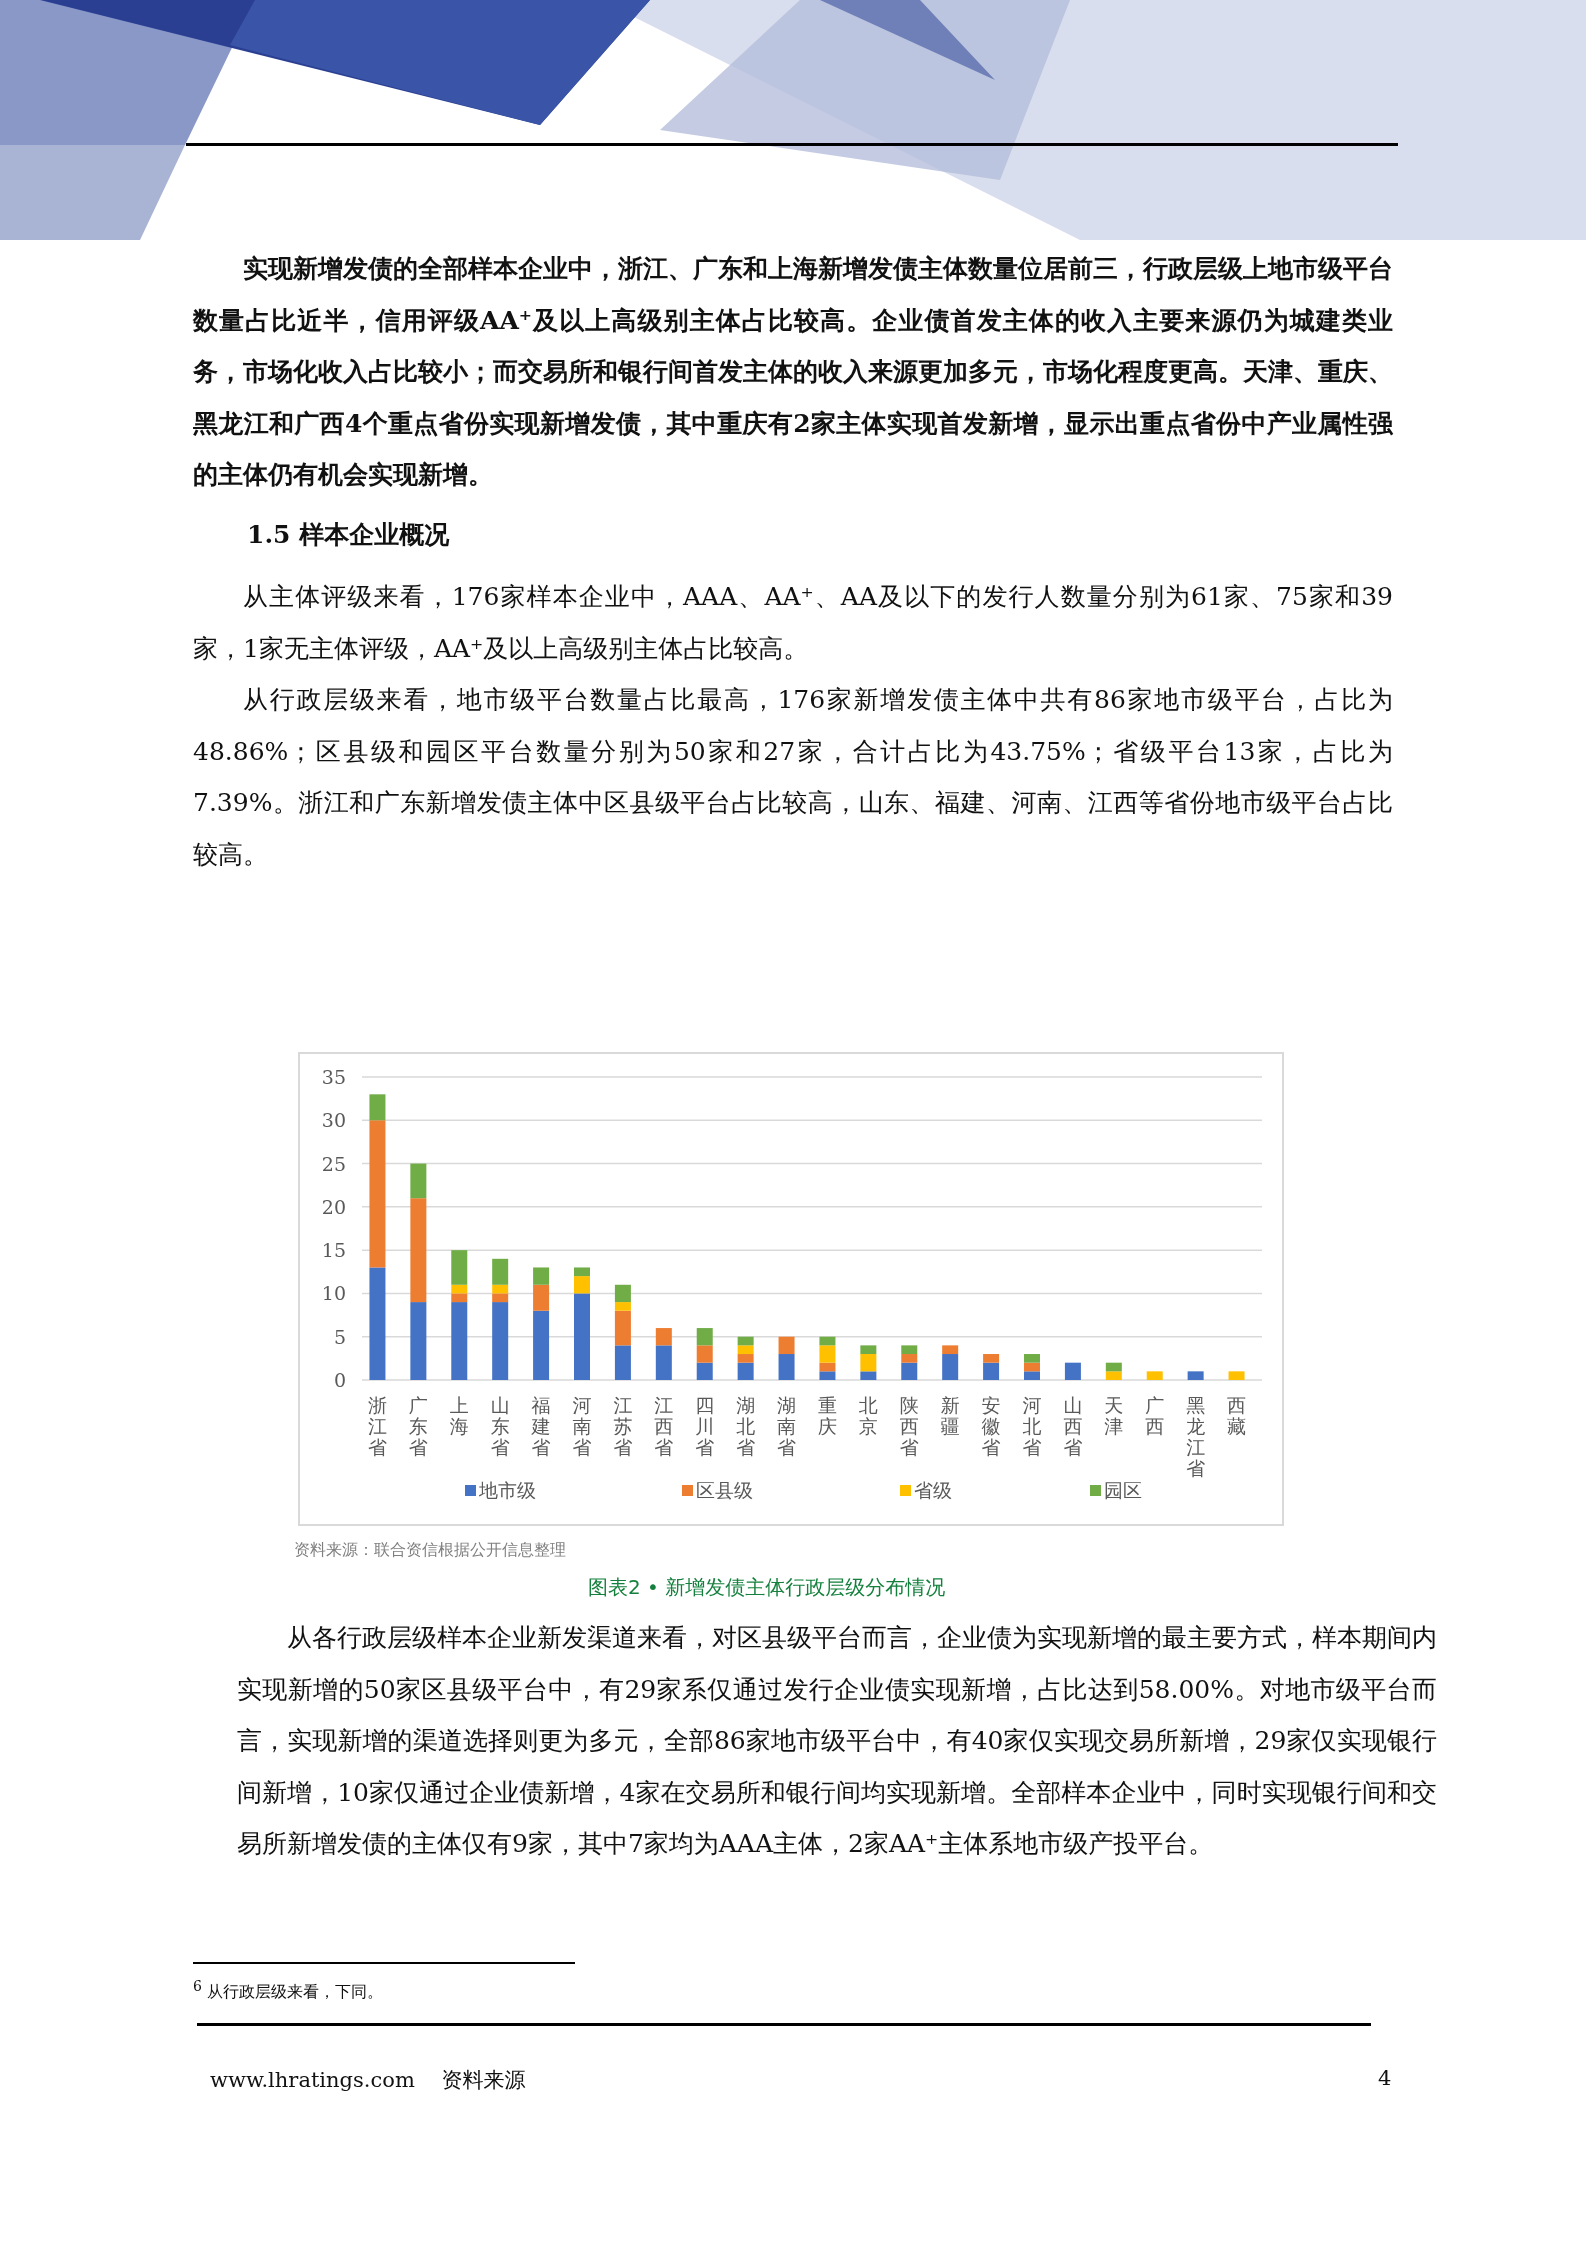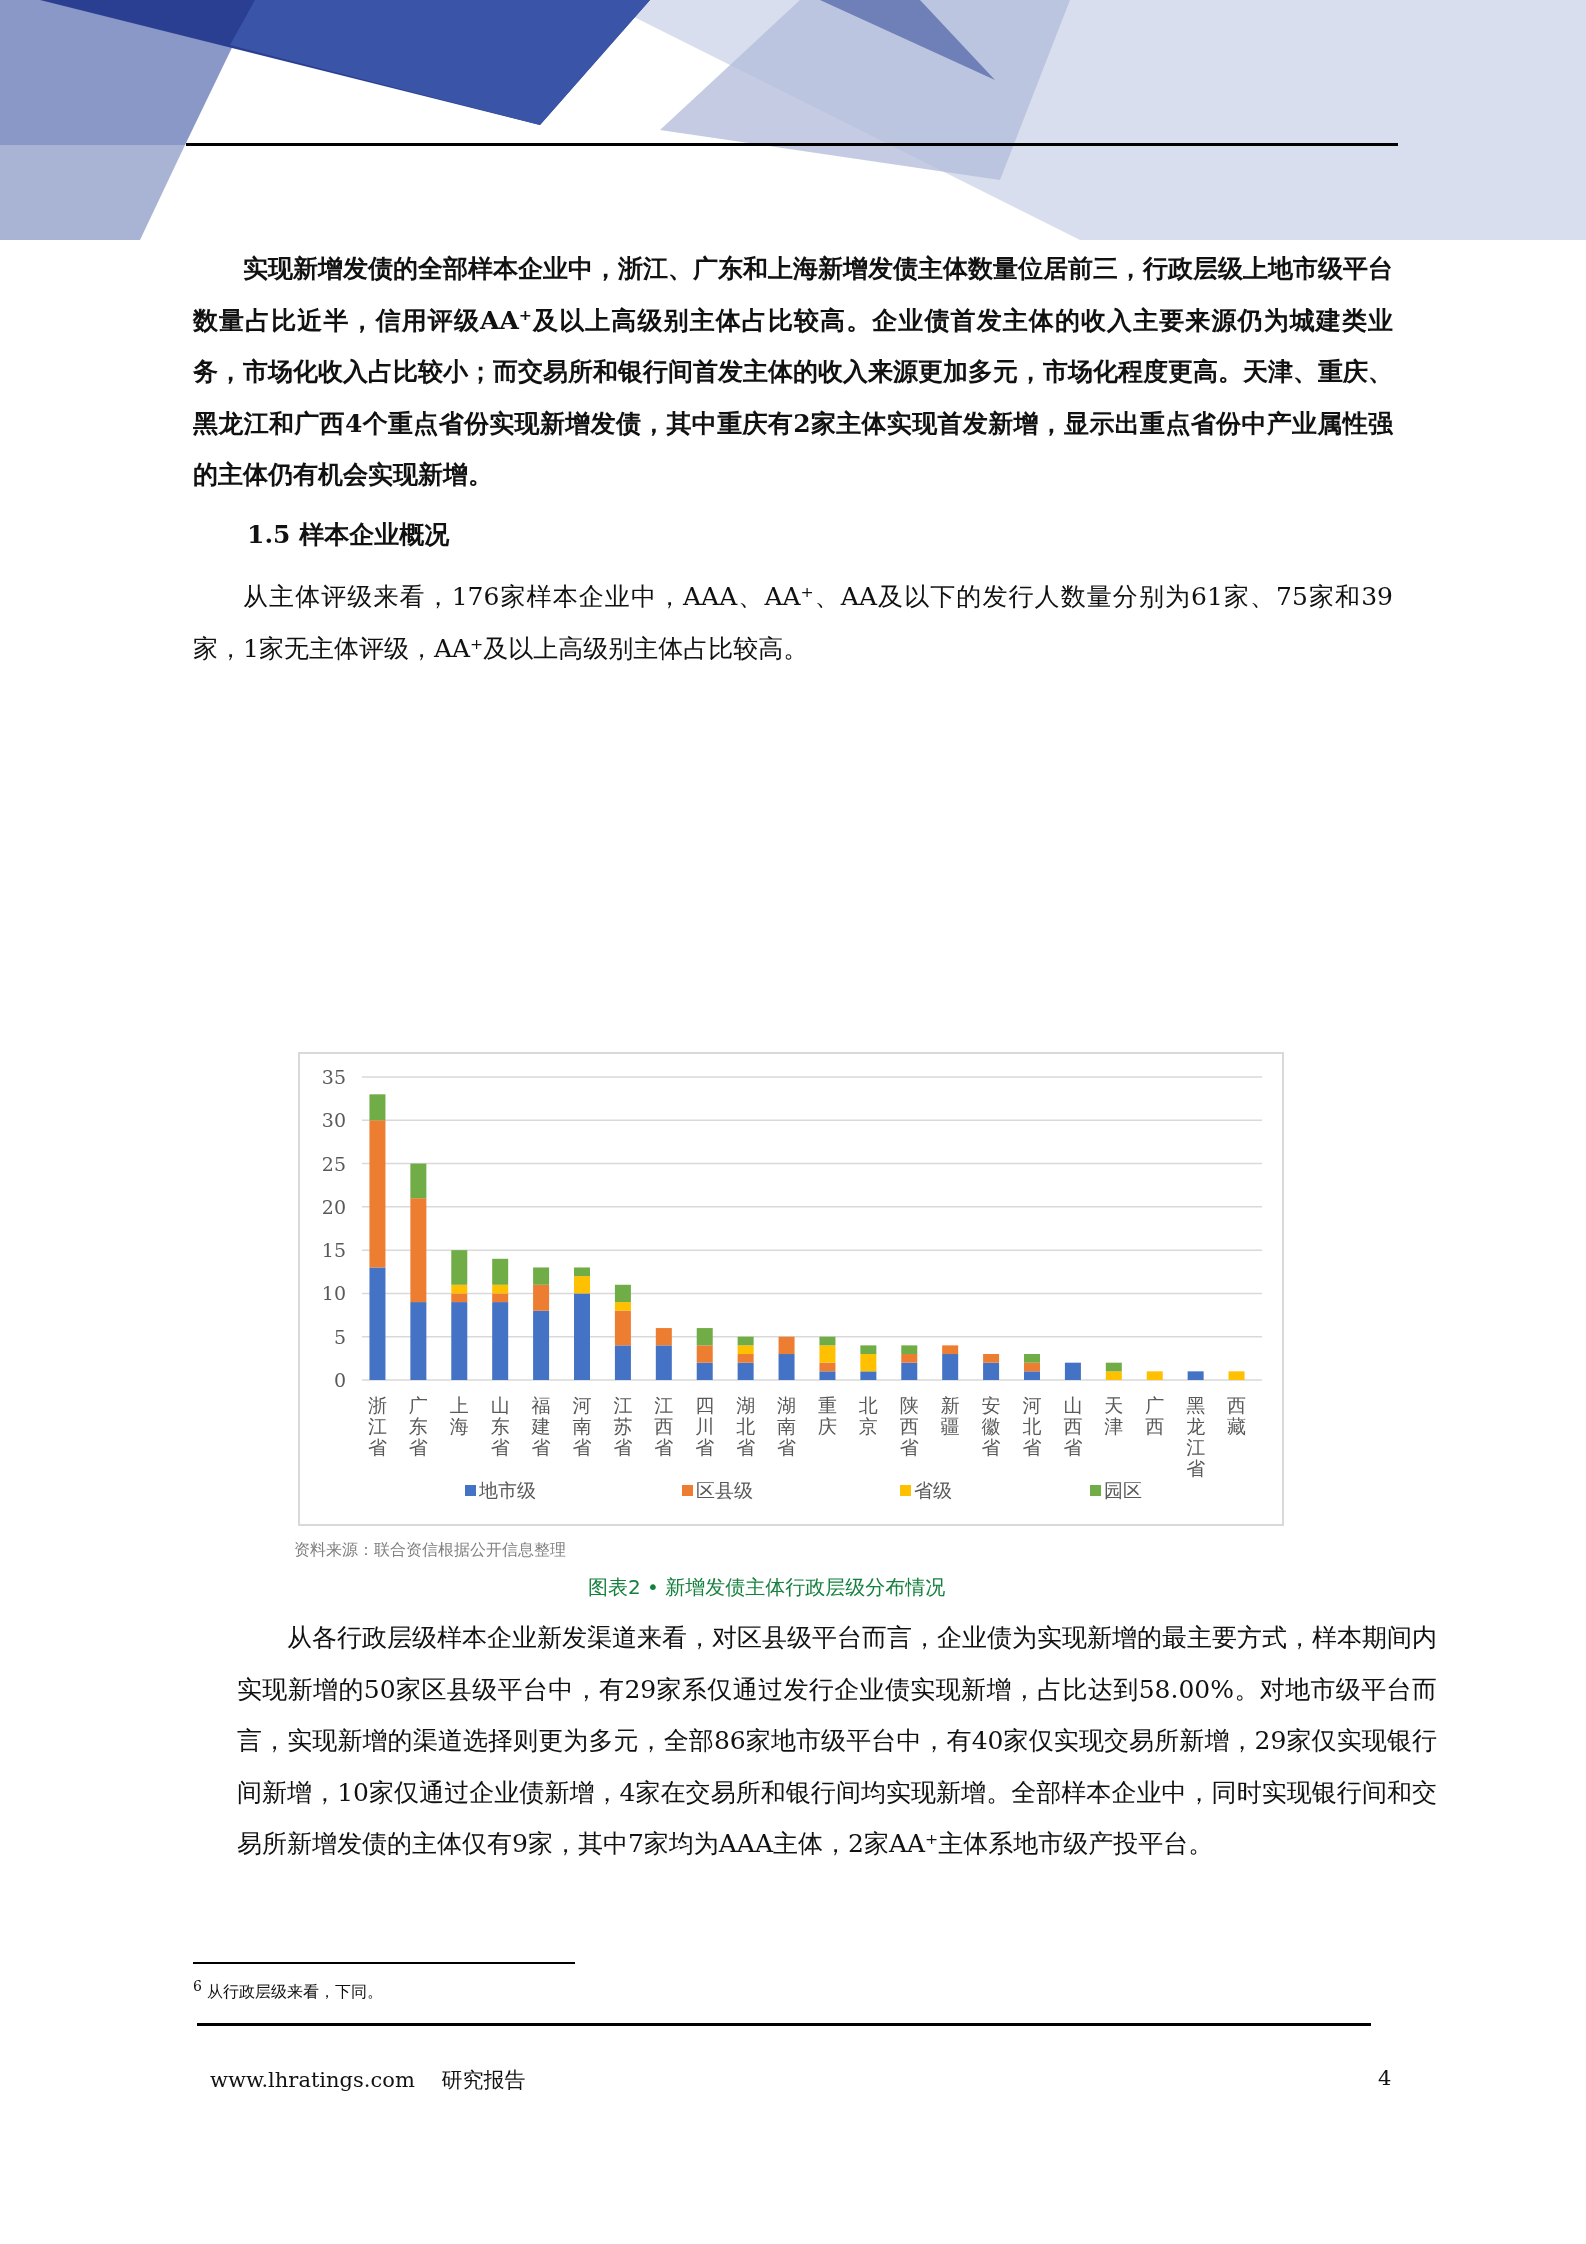--- a/index.html
+++ b/index.html
@@ -46,20 +46,21 @@
 </div>
 
 <div class="text bold" style="top:243px;">
   <p class="p">实现新增发债的全部样本企业中，浙江、广东和上海新增发债主体数量位居前三，行政层级上地市级平台数量占比近半，信用评级AA⁺及以上高级别主体占比较高。企业债首发主体的收入主要来源仍为城建类业务，市场化收入占比较小；而交易所和银行间首发主体的收入来源更加多元，市场化程度更高。天津、重庆、黑龙江和广西4个重点省份实现新增发债，其中重庆有2家主体实现首发新增，显示出重点省份中产业属性强的主体仍有机会实现新增。</p>
 </div>
 
 <div class="h2">1.5 样本企业概况</div>
 
 <div class="text" style="top:571px;">
   <p class="p">从主体评级来看，176家样本企业中，AAA、AA⁺、AA及以下的发行人数量分别为61家、75家和39家，1家无主体评级，AA⁺及以上高级别主体占比较高。</p>
+  <p class="p">从行政层级来看，地市级平台数量占比最高，176家新增发债主体中共有86家地市级平台，占比为48.86%；区县级和园区平台数量分别为50家和27家，合计占比为43.75%；省级平台13家，占比为7.39%。浙江和广东新增发债主体中区县级平台占比较高，山东、福建、河南、江西等省份地市级平台占比较高。</p>
 </div>
 
 <div class="chart">
   <svg id="chart-svg" width="982" height="470">
       <line x1="62" x2="962" y1="326" y2="326" stroke="#d9d9d9" stroke-width="1.5"></line>
       <text x="46" y="333" text-anchor="end" font-size="19" fill="#595959" font-family="DejaVu Serif, serif">0</text>
       <line x1="62" x2="962" y1="282.7142857142857" y2="282.7142857142857" stroke="#d9d9d9" stroke-width="1.5"></line>
       <text x="46" y="289.7142857142857" text-anchor="end" font-size="19" fill="#595959" font-family="DejaVu Serif, serif">5</text>
       <line x1="62" x2="962" y1="239.42857142857144" y2="239.42857142857144" stroke="#d9d9d9" stroke-width="1.5"></line>
       <text x="46" y="246.42857142857144" text-anchor="end" font-size="19" fill="#595959" font-family="DejaVu Serif, serif">10</text>
@@ -206,14 +207,14 @@
 <div class="caption">图表2 • 新增发债主体行政层级分布情况</div>
 
 <div class="text" style="top:1612px;margin-left:44px;">
   <p class="p">从各行政层级样本企业新发渠道来看，对区县级平台而言，企业债为实现新增的最主要方式，样本期间内实现新增的50家区县级平台中，有29家系仅通过发行企业债实现新增，占比达到58.00%。对地市级平台而言，实现新增的渠道选择则更为多元，全部86家地市级平台中，有40家仅实现交易所新增，29家仅实现银行间新增，10家仅通过企业债新增，4家在交易所和银行间均实现新增。全部样本企业中，同时实现银行间和交易所新增发债的主体仅有9家，其中7家均为AAA主体，2家AA⁺主体系地市级产投平台。</p>
 </div>
 
 <div class="fn-line"></div>
 <div class="fn"><sup>6</sup> <span>从行政层级来看，下同。</span></div>
 
 <div class="ft-line"></div>
-<div class="ft-left" style="white-space:pre;">www.lhratings.com    研究报告</div>
+<div class="ft-left" style="white-space:pre;">www.lhratings.com    资料来源</div>
 <div class="ft-right">4</div>
 
 </body></html>

